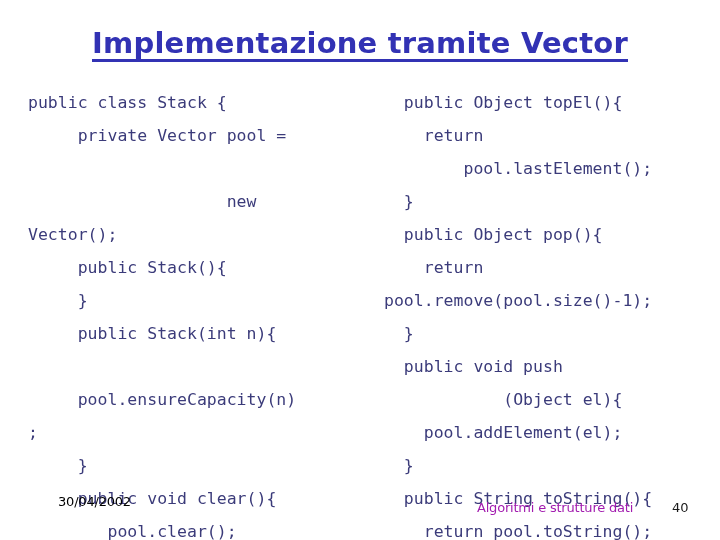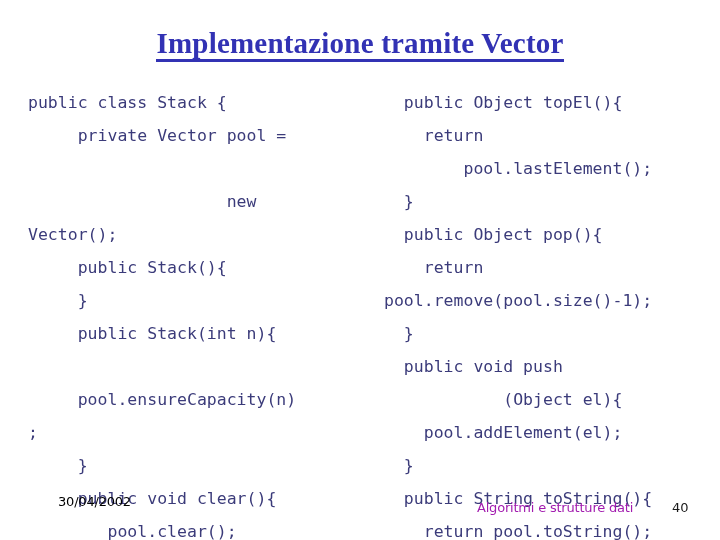--- a/index.html
+++ b/index.html
@@ -35,21 +35,20 @@
     font-size: 29px;
     font-weight: 600;
     letter-spacing: 0.2px;
     white-space: nowrap;
   }
   .title .titletext {
     display: inline-block;
     border-bottom: 3px solid #3232B4;
     padding-bottom: 1px;
     line-height: 1.05;
-    font-family: Liberation Serif, serif;
   }
 
   
   .code-col {
     position: absolute;
     color: #3B3B7A;
     font-family: "DejaVu Sans Mono", monospace;
     font-size: 16.5px;
     line-height: 33px;
     white-space: pre;

